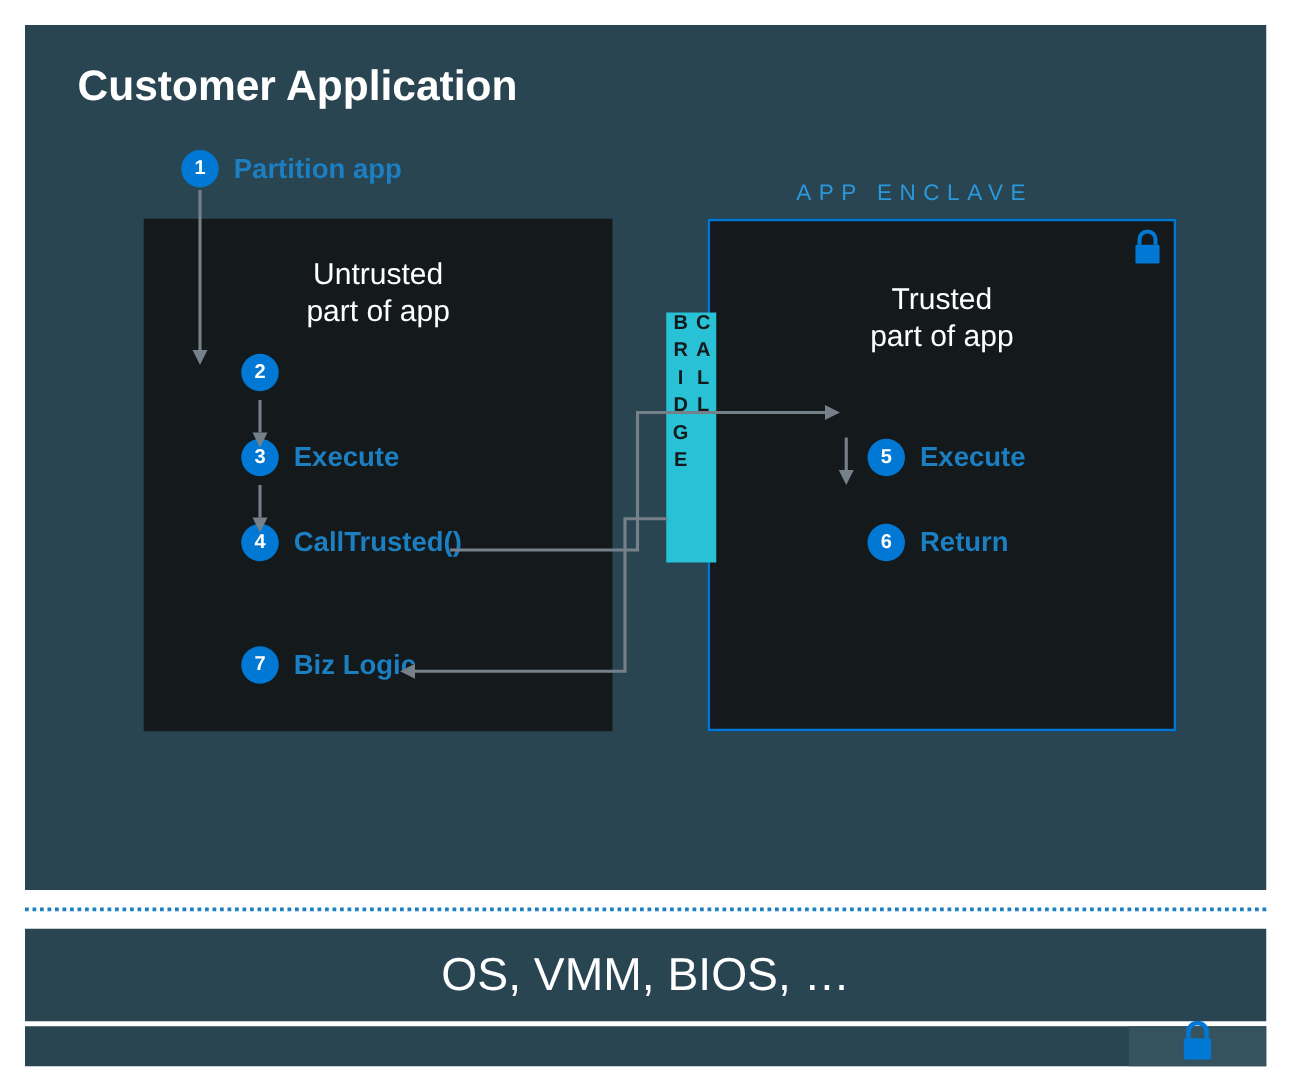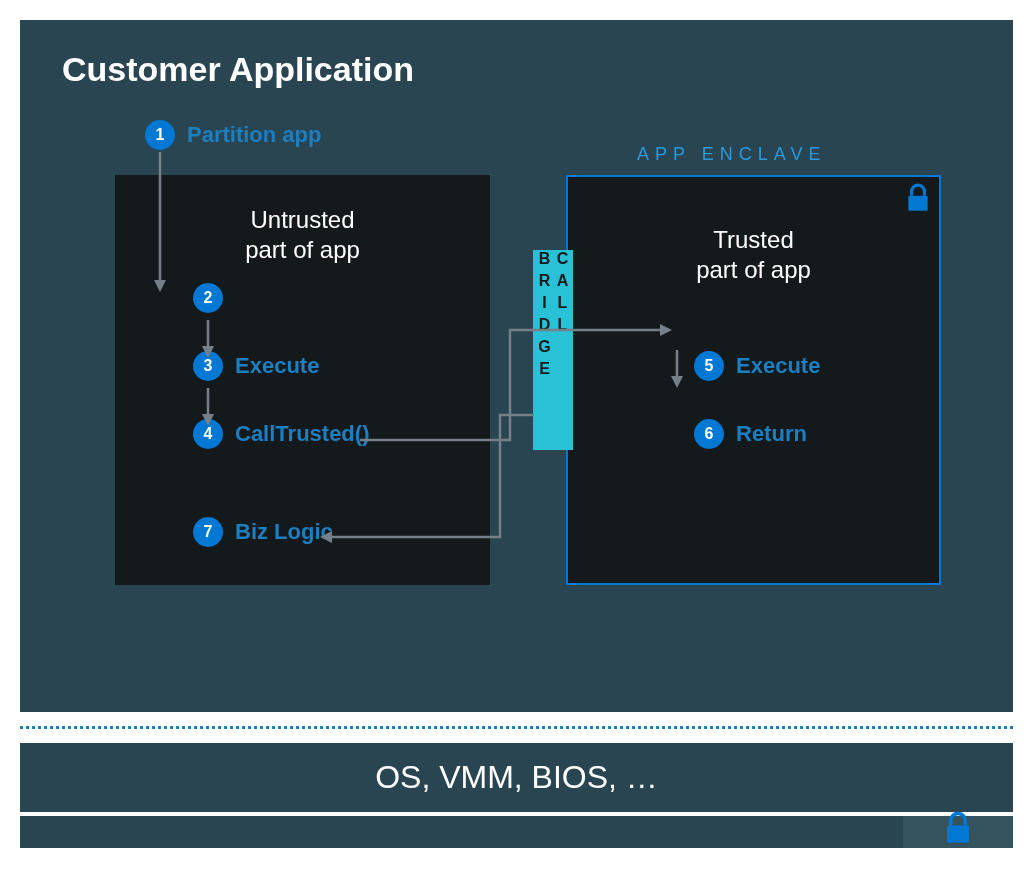--- a/index.html
+++ b/index.html
@@ -121,21 +121,21 @@
     letter-spacing: 5px;
   }
   .spacer-main { height: 570px; }
   .dotted-divider {
     border-top: 3px dotted #1b7fc2;
     margin: 14px 0;
   }
   .bar {
     background: #2a4552;
     color: #ffffff;
-    font-size: 32px;
+    font-size: 37px;
     font-weight: 400;
     text-align: center;
     padding: 16px 0;
     margin-bottom: 4px;
     position: relative;
   }
   .hardware-lock-box {
     position: absolute;
     right: 0;
     top: 0;

